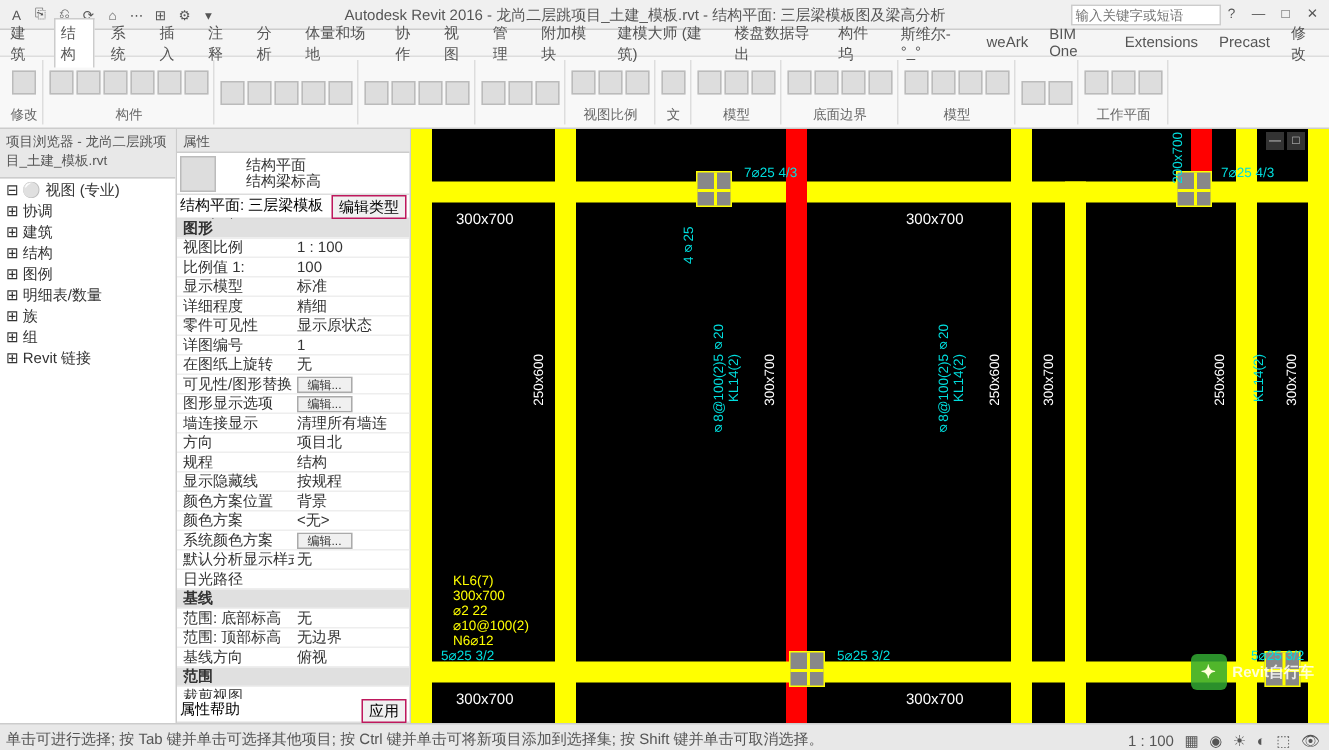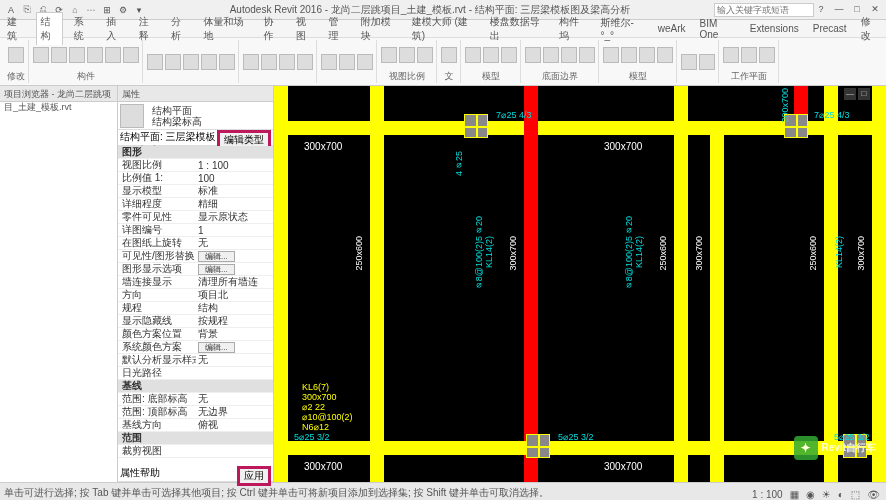--- a/index.html
+++ b/index.html
@@ -14,31 +14,31 @@
 .ribbon-tabs{height:18px;background:#f5f5f5;display:flex;align-items:center;padding:0 4px;gap:8px;border-bottom:1px solid #ddd}
 .ribbon-tabs span{font-size:10px;color:#555;cursor:pointer;padding:2px 3px}
 .ribbon-tabs span.active{background:#fff;border:1px solid #ccc;border-bottom:none}
 .ribbon{height:48px;background:#f8f8f8;display:flex;align-items:center;padding:2px 4px;gap:1px;border-bottom:1px solid #ccc}
 .rgroup{display:flex;flex-direction:column;align-items:center;border-right:1px solid #ddd;padding:0 3px;height:100%}
 .rgroup .icons{display:flex;gap:2px;flex:1;align-items:center}
 .rgroup .icons .ico{width:16px;height:16px;background:#ddd;border:1px solid #bbb}
 .rgroup .lbl{font-size:9px;color:#666}
 .main{display:flex;height:396px}
 .browser{width:118px;background:#fff;border-right:1px solid #ccc;overflow:hidden}
-.browser .hdr{height:16px;background:#e8e8e8;border-bottom:1px solid #ccc;font-size:9px;padding:2px 4px;color:#555}
+.browser .hdr{height:33px;background:#e8e8e8;border-bottom:1px solid #ccc;font-size:9px;padding:2px 4px;color:#555}
 .browser .tree{padding:2px 4px;font-size:9px;color:#333;line-height:14px}
 .browser .tree div{white-space:nowrap}
 .props{width:156px;background:#fff;border-right:1px solid #ccc;display:flex;flex-direction:column}
 .props .hdr{height:16px;background:#e8e8e8;border-bottom:1px solid #ccc;font-size:9px;padding:2px 4px;color:#555}
-.props .ptype{height:28px;display:flex;align-items:center;padding:2px;gap:8px;border-bottom:1px solid #ddd}
+.props .ptype{height:28px;display:flex;align-items:center;padding:2px;gap:20px;border-bottom:1px solid #ddd}
 .props .ptype .pico{width:24px;height:24px;background:#ddd;border:1px solid #bbb}
 .props .ptype .ptxt{font-size:9px;color:#333;line-height:11px}
 .props .pbar{height:16px;display:flex;border-bottom:1px solid #ddd;font-size:9px;align-items:flex-start;padding:0 2px}
 .props .pbar span:first-child{flex:1}
-.props .pbar .btn{border:3px solid #be185d;padding:0 4px;background:#f0f0f0}
+.props .pbar .btn{border:1px solid #be185d;padding:0 4px;background:#f0f0f0}
 .props .plist{flex:1;overflow:hidden;font-size:9px}
 .props .prow{display:flex;border-bottom:1px solid #eee;height:13px;align-items:center}
 .props .prow .k{width:78px;padding-left:4px;color:#333;white-space:nowrap;overflow:hidden}
 .props .prow .v{flex:1;padding-left:2px;color:#333;white-space:nowrap;overflow:hidden}
 .props .prow.cat{background:#e0e0e0;font-weight:bold}
 .props .prow .btn{border:1px solid #aaa;padding:0 6px;background:#f0f0f0;font-size:8px;margin-left:auto;margin-right:2px}
 .canvas{flex:1;background:#000;position:relative;overflow:hidden}
 .canvas .frame{position:absolute;top:2px;right:2px;display:flex;gap:2px}
 .canvas .frame span{width:12px;height:12px;background:#333;color:#ccc;font-size:8px;text-align:center;line-height:12px}
 .beam-h{position:absolute;background:#ffff00;height:14px}
@@ -207,20 +207,31 @@
         <div class="ico"></div>
         <div class="ico"></div>
       </div>
       <div class="lbl">工作平面</div>
     </div>
   </div>
 
 <div class="main">
   <div class="browser">
     <div class="hdr">项目浏览器 - 龙尚二层跳项目_土建_模板.rvt</div>
+    <div class="tree" id="tree">
+        <div>⊟ ⚪ 视图 (专业)</div>
+        <div>  ⊞ 协调</div>
+        <div>  ⊞ 建筑</div>
+        <div>  ⊞ 结构</div>
+        <div>⊞ 图例</div>
+        <div>⊞ 明细表/数量</div>
+        <div>⊞ 族</div>
+        <div>⊞ 组</div>
+        <div>⊞ Revit 链接</div>
+      </div>
   </div>
 
   <div class="props">
     <div class="hdr">属性</div>
     <div class="ptype">
       <div class="pico"></div>
       <div class="ptxt">
         <div>结构平面</div>
         <div>结构梁标高</div>
       </div>
@@ -281,20 +292,24 @@
           <div class="k">规程</div>
           <div class="v">结构</div>
         </div>
         <div class="prow">
           <div class="k">显示隐藏线</div>
           <div class="v">按规程</div>
         </div>
         <div class="prow">
           <div class="k">颜色方案位置</div>
           <div class="v">背景</div>
+        </div>
+        <div class="prow">
+          <div class="k">颜色方案</div>
+          <div class="v">&lt;无&gt;</div>
         </div>
         <div class="prow">
           <div class="k">系统颜色方案</div>
           <div class="v"><span class="btn">编辑...</span></div>
         </div>
         <div class="prow">
           <div class="k">默认分析显示样式</div>
           <div class="v">无</div>
         </div>
         <div class="prow">

